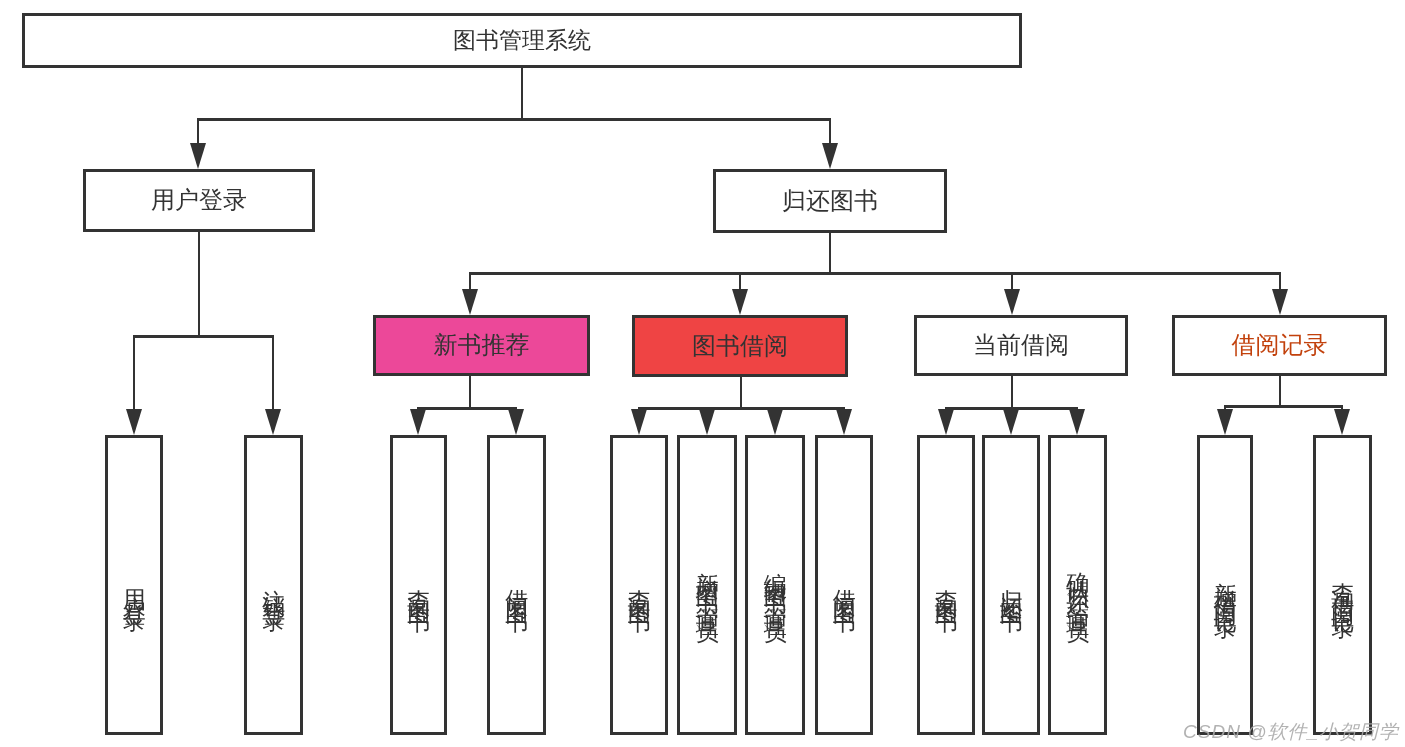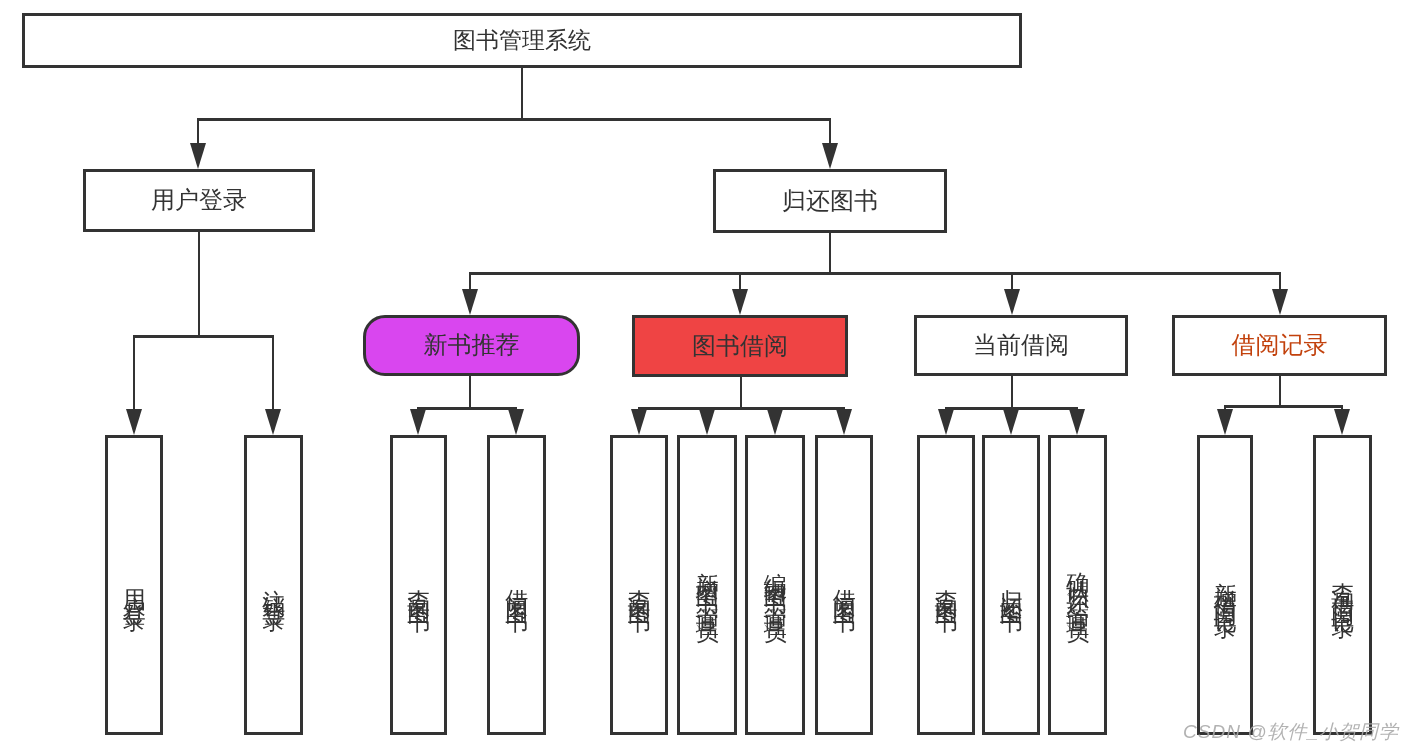--- a/index.html
+++ b/index.html
@@ -57,21 +57,21 @@
   }
 </style>
 </head>
 <body>
 
 <div id="stage">
   <div id="nodes-layer">
       <div class="node" style="left: 22px; top: 13px; width: 1000px; height: 55px; border-color: rgb(51, 51, 51); background: rgb(255, 255, 255); color: rgb(51, 51, 51); font-size: 23px;">图书管理系统</div>
       <div class="node" style="left: 83px; top: 169px; width: 232px; height: 63px; border-color: rgb(51, 51, 51); background: rgb(255, 255, 255); color: rgb(51, 51, 51);">用户登录</div>
       <div class="node" style="left: 713px; top: 169px; width: 234px; height: 64px; border-color: rgb(51, 51, 51); background: rgb(255, 255, 255); color: rgb(51, 51, 51);">归还图书</div>
-      <div class="node" style="left: 363px; top: 315px; width: 217px; height: 61px; border-color: rgb(51, 51, 51); background: #d946ef; color: rgb(51, 51, 51); border-radius: 22px;">新书推荐</div>
+      <div class="node" style="left: 373px; top: 315px; width: 217px; height: 61px; border-color: rgb(51, 51, 51); background: #ec4899; color: rgb(51, 51, 51);">新书推荐</div>
       <div class="node" style="left: 632px; top: 315px; width: 216px; height: 62px; border-color: rgb(51, 51, 51); background: #ef4444; color: rgb(51, 51, 51);">图书借阅</div>
       <div class="node" style="left: 905px; top: 315px; width: 214px; height: 61px; border-color: rgb(51, 51, 51); background: rgb(255, 255, 255); color: rgb(51, 51, 51); margin-left: 9px;">当前借阅</div>
       <div class="node" style="left: 1172px; top: 315px; width: 215px; height: 61px; border-color: rgb(51, 51, 51); background: rgb(255, 255, 255); color: #c2410c;">借阅记录</div>
       <div class="node v" style="left: 105px; top: 435px; width: 58px; height: 300px; border-color: rgb(51, 51, 51); background: rgb(255, 255, 255); color: rgb(51, 51, 51);">用户登录</div>
       <div class="node v" style="left: 244px; top: 435px; width: 59px; height: 300px; border-color: rgb(51, 51, 51); background: rgb(255, 255, 255); color: rgb(51, 51, 51);">注销登录</div>
       <div class="node v" style="left: 390px; top: 435px; width: 57px; height: 300px; border-color: rgb(51, 51, 51); background: rgb(255, 255, 255); color: rgb(51, 51, 51);">查询图书</div>
       <div class="node v" style="left: 487px; top: 435px; width: 59px; height: 300px; border-color: rgb(51, 51, 51); background: rgb(255, 255, 255); color: rgb(51, 51, 51);">借阅图书</div>
       <div class="node v" style="left: 610px; top: 435px; width: 58px; height: 300px; border-color: rgb(51, 51, 51); background: rgb(255, 255, 255); color: rgb(51, 51, 51);">查询图书</div>
       <div class="node v" style="left: 677px; top: 435px; width: 60px; height: 300px; border-color: rgb(51, 51, 51); background: rgb(255, 255, 255); color: rgb(51, 51, 51);">新增图书（管理员）</div>
       <div class="node v" style="left: 745px; top: 435px; width: 60px; height: 300px; border-color: rgb(51, 51, 51); background: rgb(255, 255, 255); color: rgb(51, 51, 51);">编辑图书（管理员）</div>

